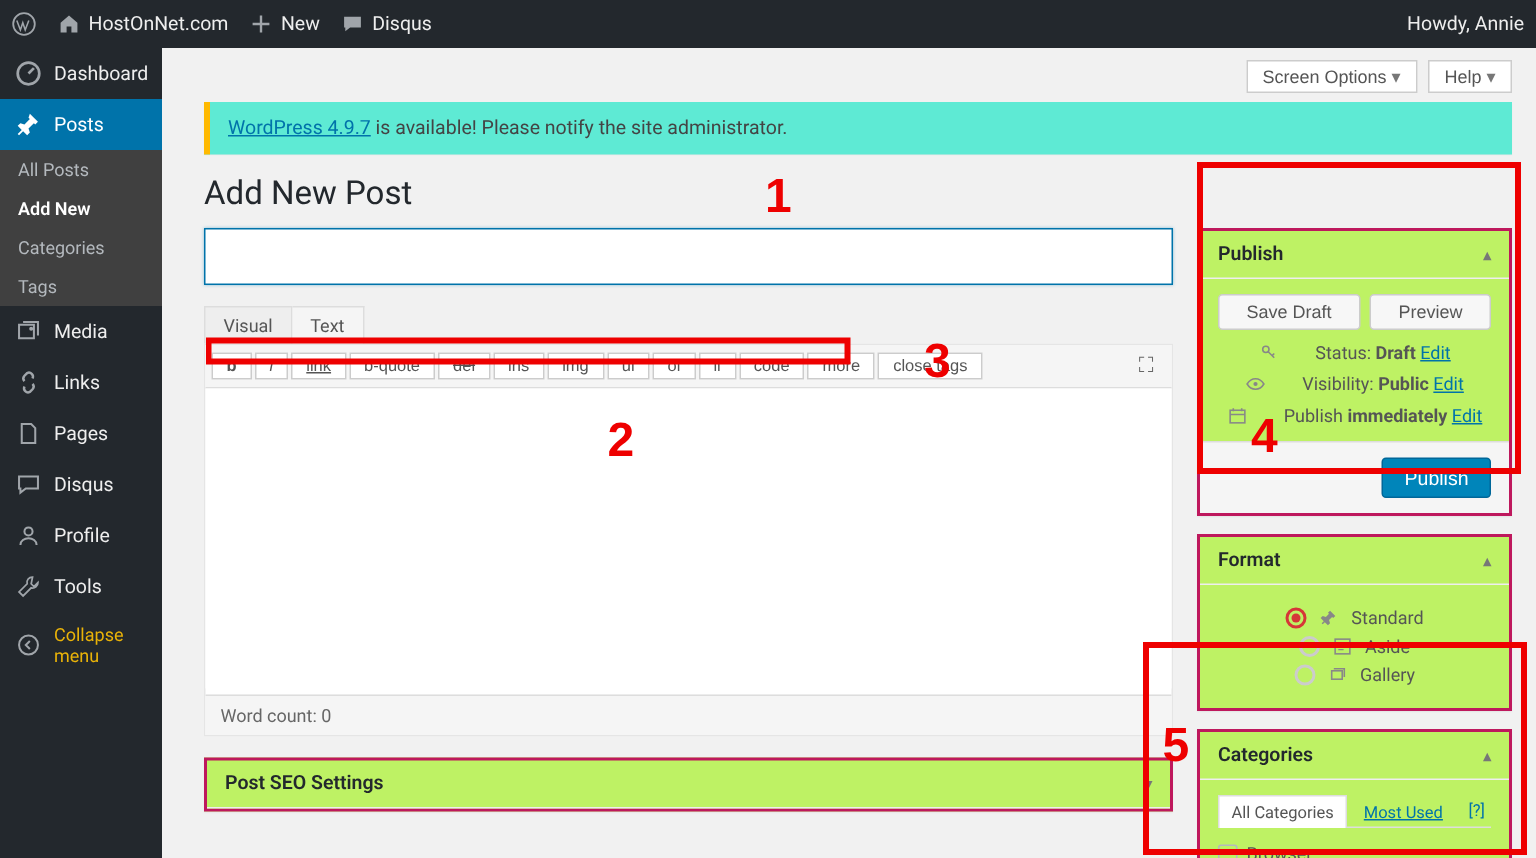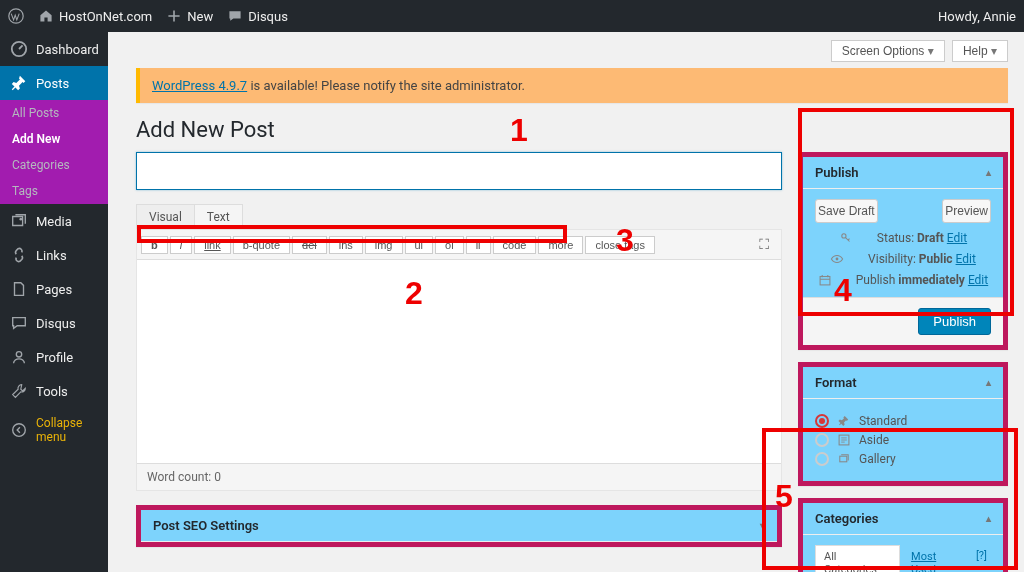--- a/index.html
+++ b/index.html
@@ -12,31 +12,31 @@
 .adminbar-item svg { width: 16px; height: 16px; fill: #a0a5aa; }
 .adminbar-right { display: flex; align-items: center; gap: 8px; }
 
 
 .sidebar { position: absolute; top: 32px; left: 0; width: 108px; bottom: 0; background: #23282d; color: #eee; font-size: 13px; }
 .sidebar-item { padding: 8px 10px; display: flex; align-items: center; gap: 8px; color: #eee; cursor: pointer; }
 .sidebar-item.active { background: #0073aa; color: #fff; position: relative; }
 .sidebar-item.active::after { content: ""; position: absolute; right: -8px; top: 50%; margin-top: -8px; border: 8px solid transparent; border-right-color: #f1f1f1; }
 .sidebar-item svg { width: 18px; height: 18px; fill: #a0a5aa; flex-shrink: 0; }
 .sidebar-item.active svg { fill: #fff; }
-.sidebar-sub { background: #a21caf; }
+.sidebar-sub { background: #404040; }
 .sidebar-sub-item { padding: 6px 12px; font-size: 12px; color: #b4b9be; cursor: pointer; }
 .sidebar-sub-item.active { color: #fff; font-weight: 600; }
 
 
 .main { position: absolute; top: 32px; left: 120px; right: 0; bottom: 0; overflow: auto; padding: 8px 16px 16px 16px; }
 .top-actions { text-align: right; margin-bottom: 4px; }
 .screen-btn { background: #fff; border: 1px solid #ccc; padding: 3px 10px; font-size: 12px; color: #555; cursor: pointer; margin-left: 4px; }
 .screen-btn::after { content: " ▾"; color: #777; }
 
-.notice { background: #fdba74; border-left: 4px solid #ffb900; padding: 10px 12px; margin: 6px 0 14px 0; box-shadow: 0 1px 1px rgba(0,0,0,.04); font-size: 13px; }
+.notice { background: #5eead4; border-left: 4px solid #ffb900; padding: 10px 12px; margin: 6px 0 14px 0; box-shadow: 0 1px 1px rgba(0,0,0,.04); font-size: 13px; }
 .notice a { color: #0073aa; text-decoration: underline; }
 
 h1.page-title { font-size: 22px; font-weight: 400; color: #23282d; margin: 4px 0 10px 0; }
 
 .content-row { display: flex; gap: 16px; align-items: flex-start; }
 .content-left { flex: 1; min-width: 0; }
 .content-right { width: 210px; flex-shrink: 0; }
 
 .title-input { width: 100%; height: 38px; font-size: 18px; padding: 3px 8px; border: 1px solid #0073aa; outline: none; background: #fff; box-shadow: 0 0 2px rgba(30,140,190,.5); }
 
@@ -54,35 +54,35 @@
 .qt-btn { border: 1px solid #ccc; background: #fff; font-size: 11px; padding: 2px 9px; cursor: pointer; color: #555; }
 .qt-btn.bold { font-weight: 700; }
 .qt-btn.italic { font-style: italic; }
 .qt-btn.link-btn { text-decoration: underline; }
 .qt-btn.del-btn { text-decoration: line-through; }
 .expand-icon { margin-left: auto; margin-right: 4px; cursor: pointer; color: #666; font-size: 14px; padding: 2px 4px; }
 
 .editor-area { width: 100%; height: 200px; border: none; resize: none; padding: 10px; font-family: Consolas, monospace; font-size: 13px; outline: none; }
 .word-count-bar { background: #f5f5f5; border-top: 1px solid #ddd; padding: 6px 10px; font-size: 12px; color: #666; }
 
-.postbox { background: #7dd3fc; border: 5px solid #be185d; margin-bottom: 12px; box-shadow: 0 1px 1px rgba(0,0,0,.04); }
+.postbox { background: #bef264; border: 2px solid #be185d; margin-bottom: 12px; box-shadow: 0 1px 1px rgba(0,0,0,.04); }
 .postbox-hd { padding: 8px 12px; font-weight: 600; font-size: 13px; color: #23282d; border-bottom: 1px solid #eee; display: flex; justify-content: space-between; align-items: center; cursor: pointer; }
 .postbox-hd::after { content: "▴"; color: #777; font-size: 10px; }
 .postbox-hd.collapsed::after { content: "▾"; }
 .postbox-body { padding: 10px 12px; font-size: 12px; }
 
 .pub-row { display: flex; align-items: center; gap: 24px; margin: 7px 0; color: #555; justify-content: center; }
 .pub-row svg { width: 14px; height: 14px; fill: #888; flex-shrink: 0; }
 .pub-row a { color: #0073aa; text-decoration: underline; cursor: pointer; }
 .pub-actions-top { display: flex; justify-content: space-between; margin-bottom: 8px; }
-.btn-secondary { background: #f7f7f7; border: 1px solid #ccc; padding: 4px 2px; font-size: 12px; cursor: pointer; color: #555; border-radius: 3px; }
+.btn-secondary { background: #f7f7f7; border: 1px solid #ccc; padding: 4px 18px; font-size: 12px; cursor: pointer; color: #555; border-radius: 3px; }
 .pub-actions-bottom { border-top: 1px solid #ddd; margin: 10px -12px -10px -12px; padding: 10px 12px; text-align: right; background: #f5f5f5; }
 .btn-primary { background: #0085ba; color: #fff; border: 1px solid #006799; padding: 5px 14px; font-size: 13px; cursor: pointer; border-radius: 3px; }
 
-.format-row { display: flex; align-items: center; gap: 8px; margin: 5px 0; color: #555; cursor: pointer; }
+.format-row { display: flex; align-items: center; gap: 8px; margin: 5px 0; color: #555; cursor: pointer; justify-content: center; }
 .format-radio { width: 14px; height: 14px; border: 2px solid #ccc; border-radius: 50%; display: inline-block; position: relative; }
 .format-radio.checked { border-color: #d63638; }
 .format-radio.checked::after { content: ""; position: absolute; width: 6px; height: 6px; background: #d63638; border-radius: 50%; top: 2px; left: 2px; }
 .format-row svg { width: 14px; height: 14px; fill: #888; }
 
 .cat-tabs { display: flex; gap: 0; margin-bottom: 8px; font-size: 11px; border-bottom: 1px solid #ddd; }
 .cat-tab { padding: 4px 8px; border: 1px solid #ddd; border-bottom: none; margin-bottom: -1px; background: #fff; cursor: pointer; color: #555; }
 .cat-tab.inactive { background: transparent; border-color: transparent; color: #0073aa; }
 .cat-tab + .cat-tab { margin-left: 2px; text-decoration: underline; }
 .cat-help { margin-left: auto; color: #0073aa; cursor: pointer; padding: 4px; }

